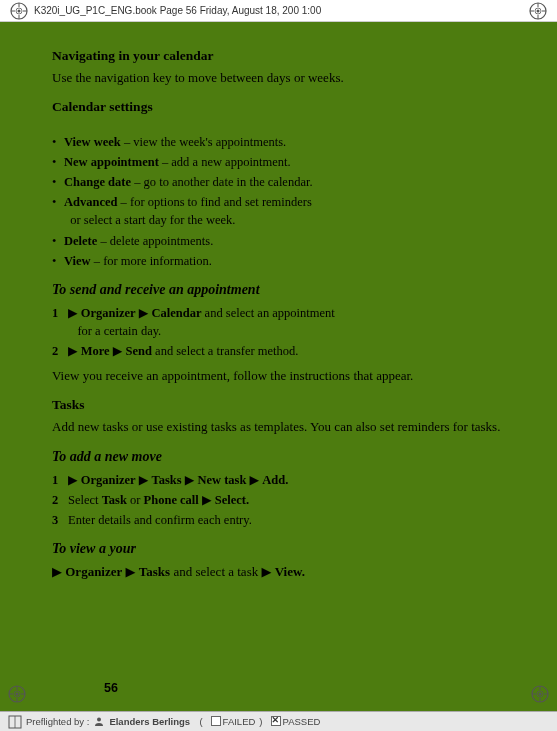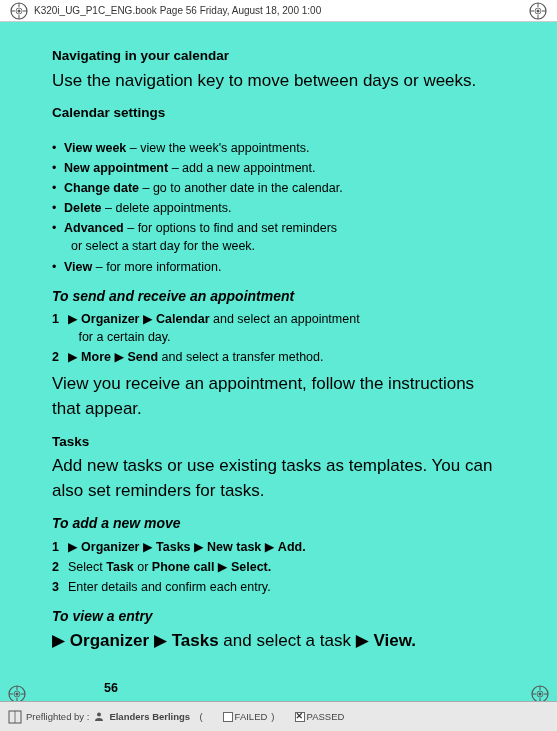--- a/index.html
+++ b/index.html
@@ -12,21 +12,21 @@
       font-size: 13px;
       color: #000000;
       overflow: hidden;
       position: relative;
     }
 
     .page-wrapper {
       width: 557px;
       height: 731px;
       position: relative;
-      background: #5eead4;
+      background: #4d7c0f;
     }
 
     
     .top-bar {
       width: 100%;
       background: #ffffff;
       border-bottom: 1px solid #ccc;
       padding: 4px 10px;
       font-size: 10px;
       color: #333;
@@ -64,21 +64,21 @@
     .heading-italic-bold {
       font-weight: bold;
       font-style: italic;
       font-size: 14px;
       margin-bottom: 3px;
       display: block;
     }
 
     
     .body-text {
-      font-size: 17px;
+      font-size: 13px;
       margin-bottom: 8px;
       line-height: 1.45;
     }
 
     
     .bullet-list {
       list-style: none;
       margin: 16px 0 8px 0;
       padding: 0;
     }
@@ -136,41 +136,41 @@
       font-size: 12.5px;
       font-weight: bold;
     }
 
     
     .bottom-bar {
       position: absolute;
       bottom: 0;
       left: 0;
       width: 100%;
-      height: 30px;
+      height: 20px;
       background: #e8e8e8;
       border-top: 1px solid #aaa;
       display: flex;
       align-items: center;
       padding: 8px 8px;
       font-size: 9.5px;
       color: #333;
       gap: 4px;
     }
 
     .preflight-text {
       font-size: 9.5px;
       color: #444;
     }
 
     .checkbox-item {
       display: inline-flex;
-      align-items: flex-end;
+      align-items: flex-start;
       gap: 2px;
-      margin-left: 16px;
+      margin-left: 4px;
     }
 
     .checkbox-empty {
       width: 10px;
       height: 10px;
       border: 1px solid #666;
       display: inline-block;
       background: white;
     }
 
@@ -231,35 +231,35 @@
       <circle cx="9" cy="9" r="8" fill="none" stroke="#555" stroke-width="1.2"></circle>
       <circle cx="9" cy="9" r="3" fill="none" stroke="#555" stroke-width="0.8"></circle>
       <line x1="9" y1="1" x2="9" y2="5" stroke="#555" stroke-width="1"></line>
       <line x1="9" y1="13" x2="9" y2="17" stroke="#555" stroke-width="1"></line>
       <line x1="1" y1="9" x2="5" y2="9" stroke="#555" stroke-width="1"></line>
       <line x1="13" y1="9" x2="17" y2="9" stroke="#555" stroke-width="1"></line>
       <circle cx="9" cy="9" r="1.5" fill="#555"></circle>
     </svg>
   </div>
 
-  <div class="content" style="margin-top: 6px;">
+  <div class="content" style="margin-top: 6px; font-family: Liberation Serif, serif;">
 
     <div class="section">
       <span class="heading-bold">Navigating in your calendar</span>
       <p class="body-text">Use the navigation key to move between days or weeks.</p>
     </div>
 
     <div class="section">
       <span class="heading-bold">Calendar settings</span>
       <ul class="bullet-list">
         <li><span class="bold">View week</span> – view the week's appointments.</li>
         <li><span class="bold">New appointment</span> – add a new appointment.</li>
         <li><span class="bold">Change date</span> – go to another date in the calendar.</li>
+        <li><span class="bold">Advanced</span> – for options to find and set reminders<br>&nbsp;&nbsp;or select a start day for the week.</li>
         <li><span class="bold">Delete</span> – delete appointments.</li>
-        <li><span class="bold">Advanced</span> – for options to find and set reminders<br>&nbsp;&nbsp;or select a start day for the week.</li>
         <li><span class="bold">View</span> – for more information.</li>
       </ul>
     </div>
 
     <div class="section">
       <span class="heading-italic-bold">To send and receive an appointment</span>
       <ul class="num-list">
         <li>
           <span class="num-item-num bold">1</span>
           ▶ <span class="bold">Organizer</span> ▶ <span class="bold">Calendar</span> and select an appointment<br>&nbsp;&nbsp;&nbsp;for a certain day.
@@ -289,21 +289,21 @@
           Select <span class="bold">Task</span> or <span class="bold">Phone call</span> ▶ <span class="bold">Select.</span>
         </li>
         <li>
           <span class="num-item-num bold">3</span>
           Enter details and confirm each entry.
         </li>
       </ul>
     </div>
 
     <div class="section">
-      <span class="heading-italic-bold">To view a entry</span>
+      <span class="heading-italic-bold">To view a your</span>
       <p class="body-text">
         ▶ <span class="bold">Organizer</span> ▶ <span class="bold">Tasks</span> and select a task ▶ <span class="bold">View.</span>
       </p>
     </div>
 
   </div>
 
   <div style="position: absolute; bottom: 50px; left: 52px;">
     <span class="page-number">56</span>
   </div>

